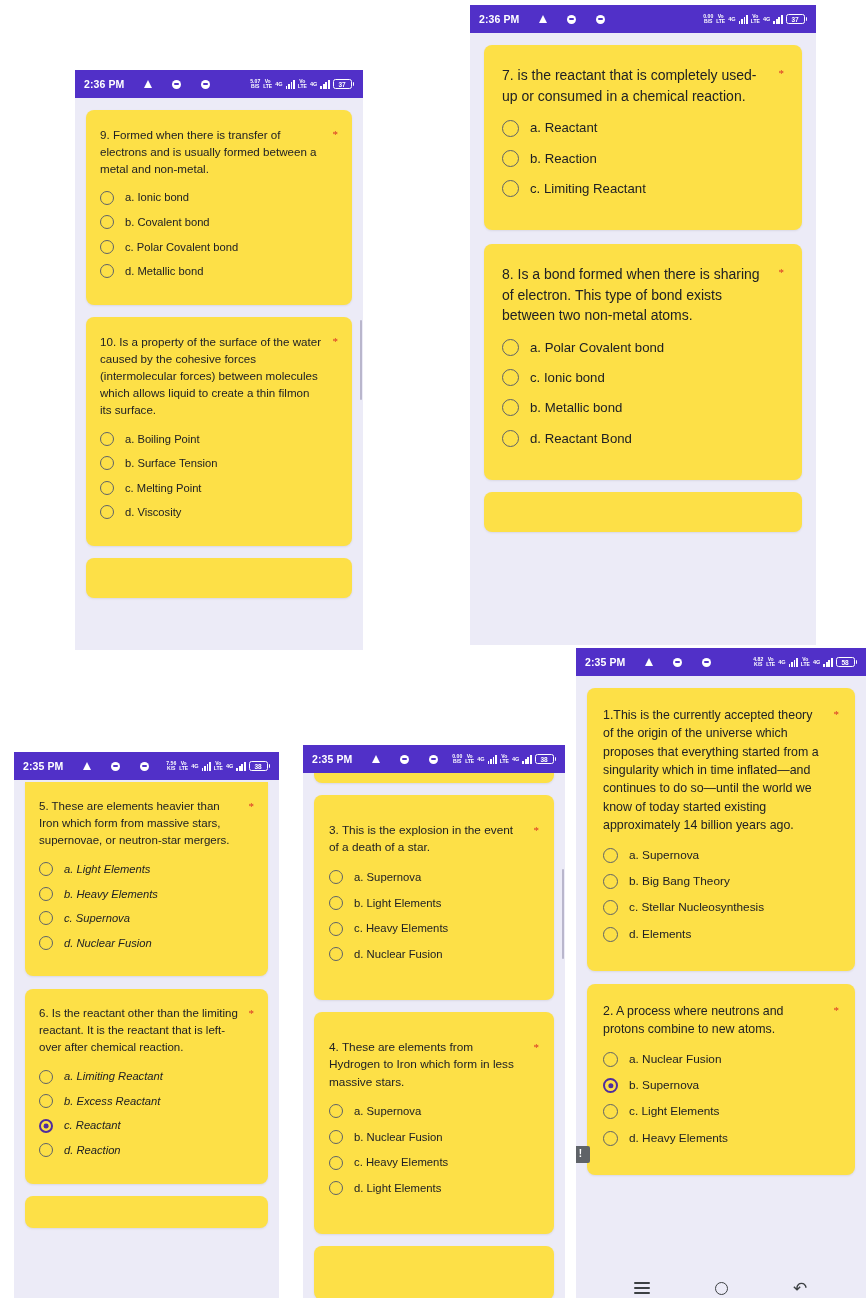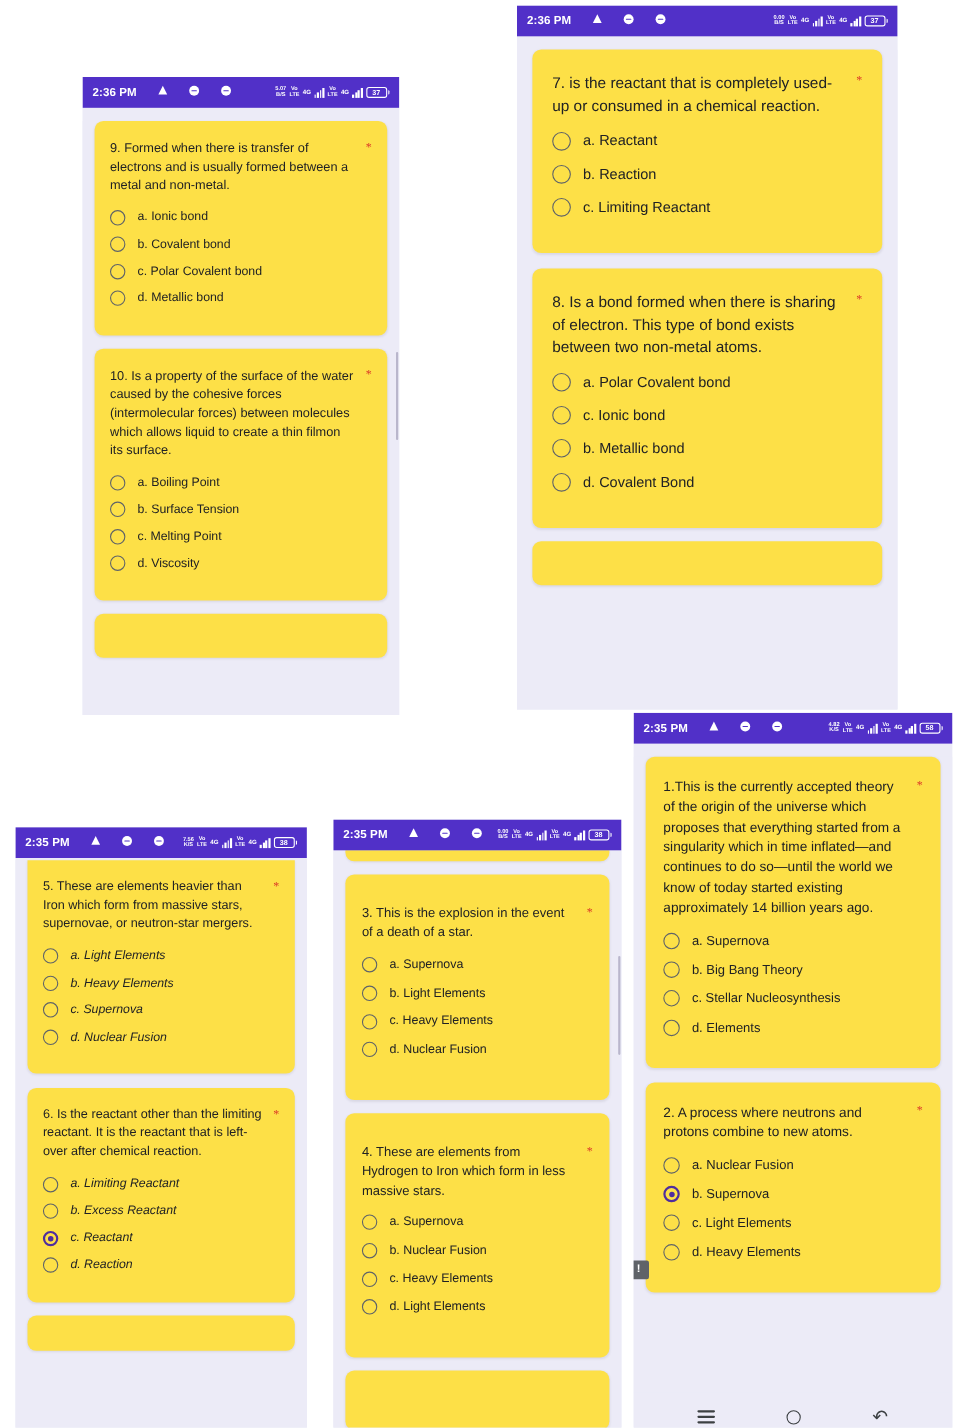--- a/index.html
+++ b/index.html
@@ -30,20 +30,21 @@
     display: flex;
     align-items: center;
     padding: 0 9px;
     box-sizing: border-box;
     color: #ffffff;
     position: relative;
     z-index: 5;
   }
   .sb-left {
     display: flex;
+    align-items: center;
     gap: 20px;
     flex: 0 0 auto;
   }
   .sb-time {
     font-size: 10.5px;
     font-weight: bold;
     letter-spacing: 0.1px;
     white-space: nowrap;
   }
   .tri-icon {
@@ -458,21 +459,21 @@
         <div class="opt">
             <span class="radio"></span>
             <span class="opt-label">c. Ionic bond</span>
           </div>
         <div class="opt">
             <span class="radio"></span>
             <span class="opt-label">b. Metallic bond</span>
           </div>
         <div class="opt">
             <span class="radio"></span>
-            <span class="opt-label">d. Covalent Bond</span>
+            <span class="opt-label">d. Reactant Bond</span>
           </div>
       </div>
     </div>
     <div class="card" style="height:40px"></div>
   </div>
 </div>
 
 <div class="phone" id="phoneC">
   <div class="statusbar">
     <div class="sb-left">

